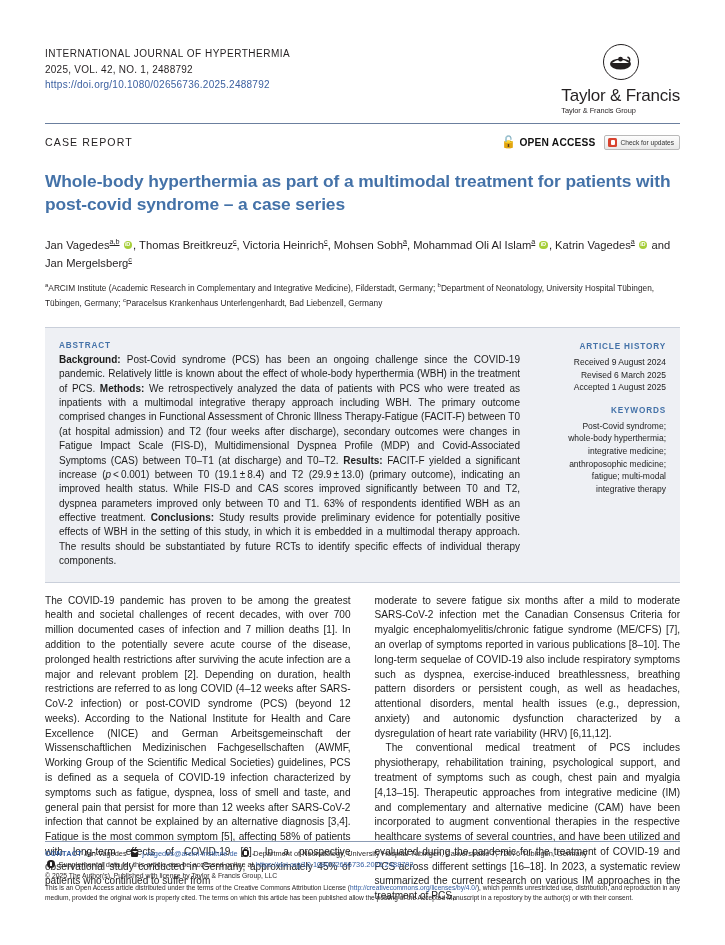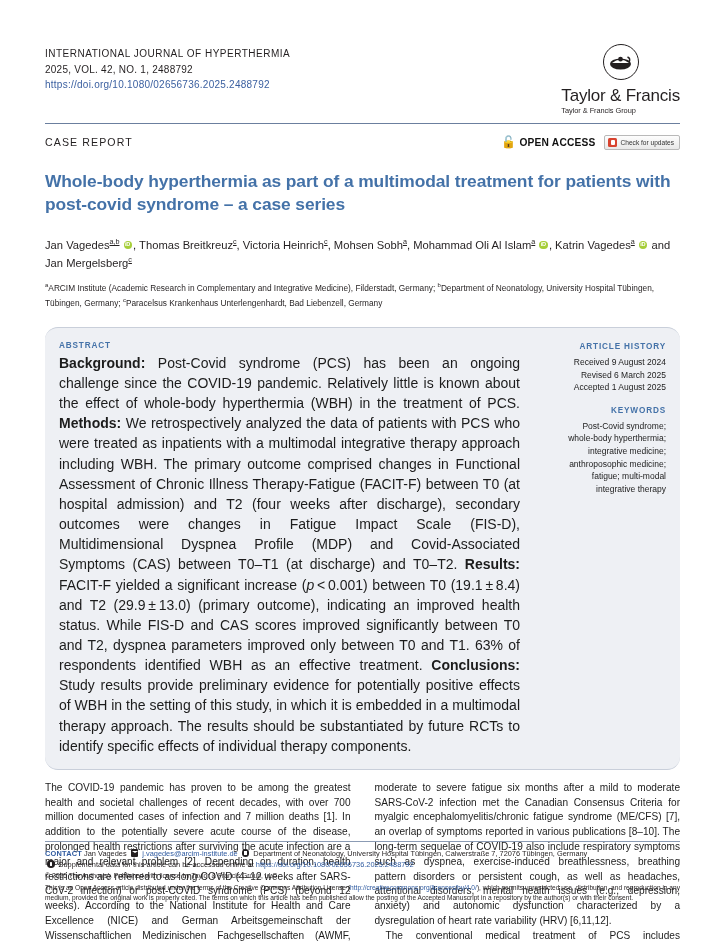--- a/index.html
+++ b/index.html
@@ -162,34 +162,33 @@
   
   .abstract-wrap {
     display: flex;
     gap: 14px;
     margin-top: 17px;
     background: #eef0f4;
     border-top: 1px solid #c9cfda;
     border-bottom: 1px solid #c9cfda;
     padding: 13px 14px 13px 14px;
     box-sizing: border-box;
-    border-radius: 13px;
   }
   .abstract-col { flex: 1 1 auto; width: 472px; }
   .side-col { flex: 0 0 132px; width: 132px; text-align: right; }
 
   .sec-head {
     color: #4472a8;
     font-size: 8.2px;
     font-weight: 700;
     letter-spacing: .85px;
     margin-bottom: 3px;
   }
   .abstract-body {
-    font-size: 14px;
+    font-size: 10px;
     line-height: 1.44;
     text-align: justify;
     color: #1c1c1c;
   }
   .abstract-body b { font-weight: 700; }
 
   .side-block { font-size: 8.5px; line-height: 1.48; color: #1c1c1c; }
   .side-block + .side-block { margin-top: 11px; }
   .side-list div { white-space: nowrap; }
 

